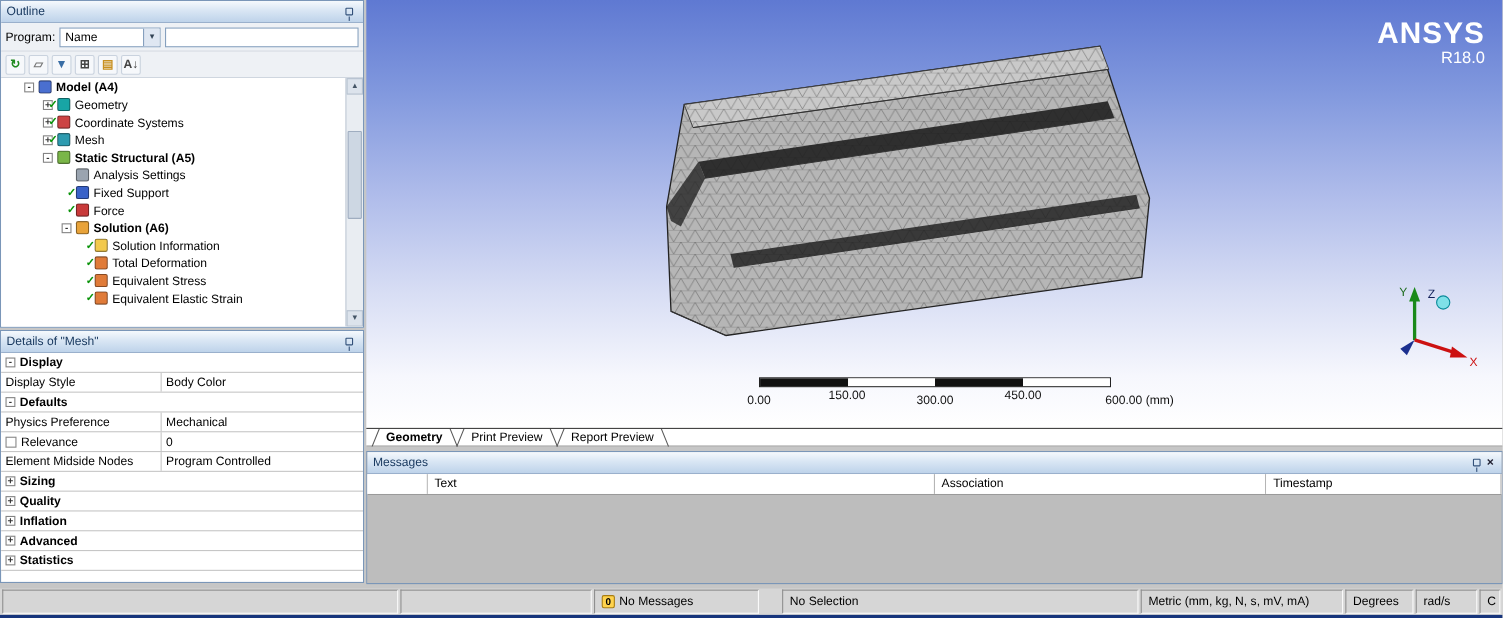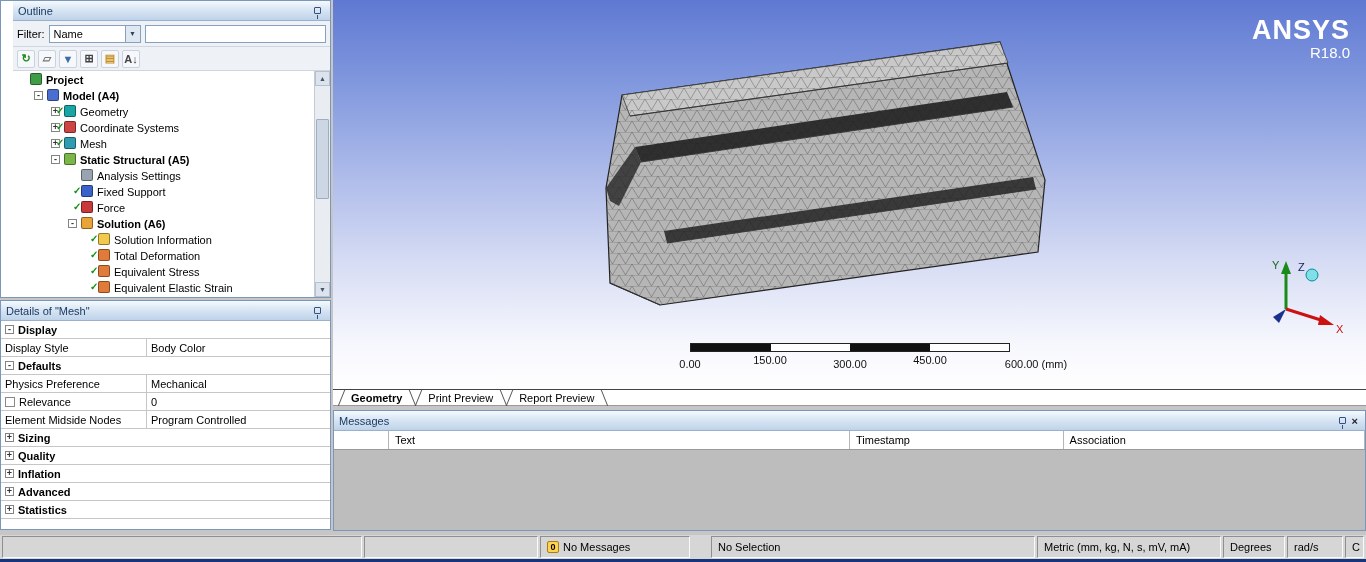--- a/index.html
+++ b/index.html
@@ -4,21 +4,21 @@
 <style>
   * { box-sizing: border-box; margin: 0; padding: 0; }
   html,body { width:1366px; height:562px; }
   body { font-family:"Liberation Sans",sans-serif; font-size:11px; color:#000; }
   #app { position:relative; width:1366px; height:562px; background:#c6c6c6; overflow:hidden; }
   #app::after { content:''; position:absolute; left:0; bottom:0; width:100%; height:3px; background:#17357c; }
 
   
   #left { position:absolute; left:0; top:0; width:331px; height:533px; }
   .panel { border:1px solid #7a96b8; background:#fff; }
-  #outline-panel { position:absolute; top:0; left:0; width:331px; height:298px; display:flex; flex-direction:column; overflow:hidden;padding-left:12px; }
+  #outline-panel { position:absolute; top:0; left:0; width:331px; height:298px; display:flex; flex-direction:column; overflow:hidden; }
   #details-panel { position:absolute; top:300px; left:0; width:331px; height:230px; overflow:hidden; }
 
   .panel-title { height:20px; flex:0 0 20px; display:flex; align-items:center; padding:0 5px;
                  background:linear-gradient(180deg,#f5f9fd 0%,#d9e6f4 45%,#bed3ea 100%);
                  border-bottom:1px solid #9ab0cc; color:#1b3b61; }
   .panel-title .t { flex:1; }
   .pin { width:7px; height:7px; border:1px solid #33517a; border-radius:1px; position:relative; margin-right:4px; }
   .pin::after { content:''; position:absolute; left:2px; top:7px; width:1px; height:4px; background:#33517a; }
   .xbtn { font-weight:bold; color:#223; padding:0 2px; line-height:12px; }
 
@@ -96,42 +96,37 @@
 <div id="app">
 
   <div id="left">
 
     <div id="outline-panel" class="panel">
       <div class="panel-title">
         <span class="t">Outline</span>
         <span class="pin"></span>
       </div>
       <div id="filter-row">
-        <span>Filter:</span>
+        <span>Program:</span>
         <div class="dropdown">
           <span class="dtext">Name</span>
           <span class="darr">▼</span>
         </div>
         <input id="filter-input" style="">
       </div>
       <div id="tree-toolbar">
           <span class="tb-icon" style="color: rgb(31, 138, 31);">↻</span>
           <span class="tb-icon" style="color: rgb(119, 119, 119);">▱</span>
           <span class="tb-icon" style="color: rgb(58, 110, 165);">▼</span>
           <span class="tb-icon" style="color: rgb(68, 68, 68);">⊞</span>
           <span class="tb-icon" style="color: rgb(200, 144, 32);">▤</span>
           <span class="tb-icon" style="color: rgb(68, 68, 68);">A↓</span>
         </div>
       <div id="tree-wrap">
         <div id="outline-tree">
-            <div class="tree-row" style="padding-left: 4px;">
-              <span class="expander-spacer"></span>
-              <span class="node-icon" style="background: rgb(63, 157, 72);"></span>
-              <span class="tree-label b">Project</span>
-            </div>
             <div class="tree-row" style="padding-left: 21px;">
               <span class="expander">-</span>
               <span class="node-icon" style="background: rgb(74, 111, 208);"></span>
               <span class="tree-label b">Model (A4)</span>
             </div>
             <div class="tree-row" style="padding-left: 38px;">
               <span class="expander">+</span>
               <span class="node-icon" style="background: rgb(24, 165, 165);">
                 <span class="check">✓</span>
               </span>
@@ -355,22 +350,22 @@
 
     <div id="messages-panel">
       <div class="panel-title">
         <span class="t">Messages</span>
         <span class="pin"></span>
         <span class="xbtn">×</span>
       </div>
       <div id="msg-header">
           <div class="mcell" style="width: 55px;"></div>
           <div class="mcell" style="width: 462px;">Text</div>
+          <div class="mcell" style="width: 302px;">Association</div>
           <div class="mcell" style="width: 214px;">Timestamp</div>
-          <div class="mcell" style="width: 302px;">Association</div>
         </div>
       <div id="msg-body"></div>
     </div>
   </div>
 
   <div id="statusbar">
       <div class="sseg" style="width: 360px; flex: 0 0 360px;">
         <span></span>
       </div>
       <div class="sseg" style="width: 174px; flex: 0 0 174px;">

